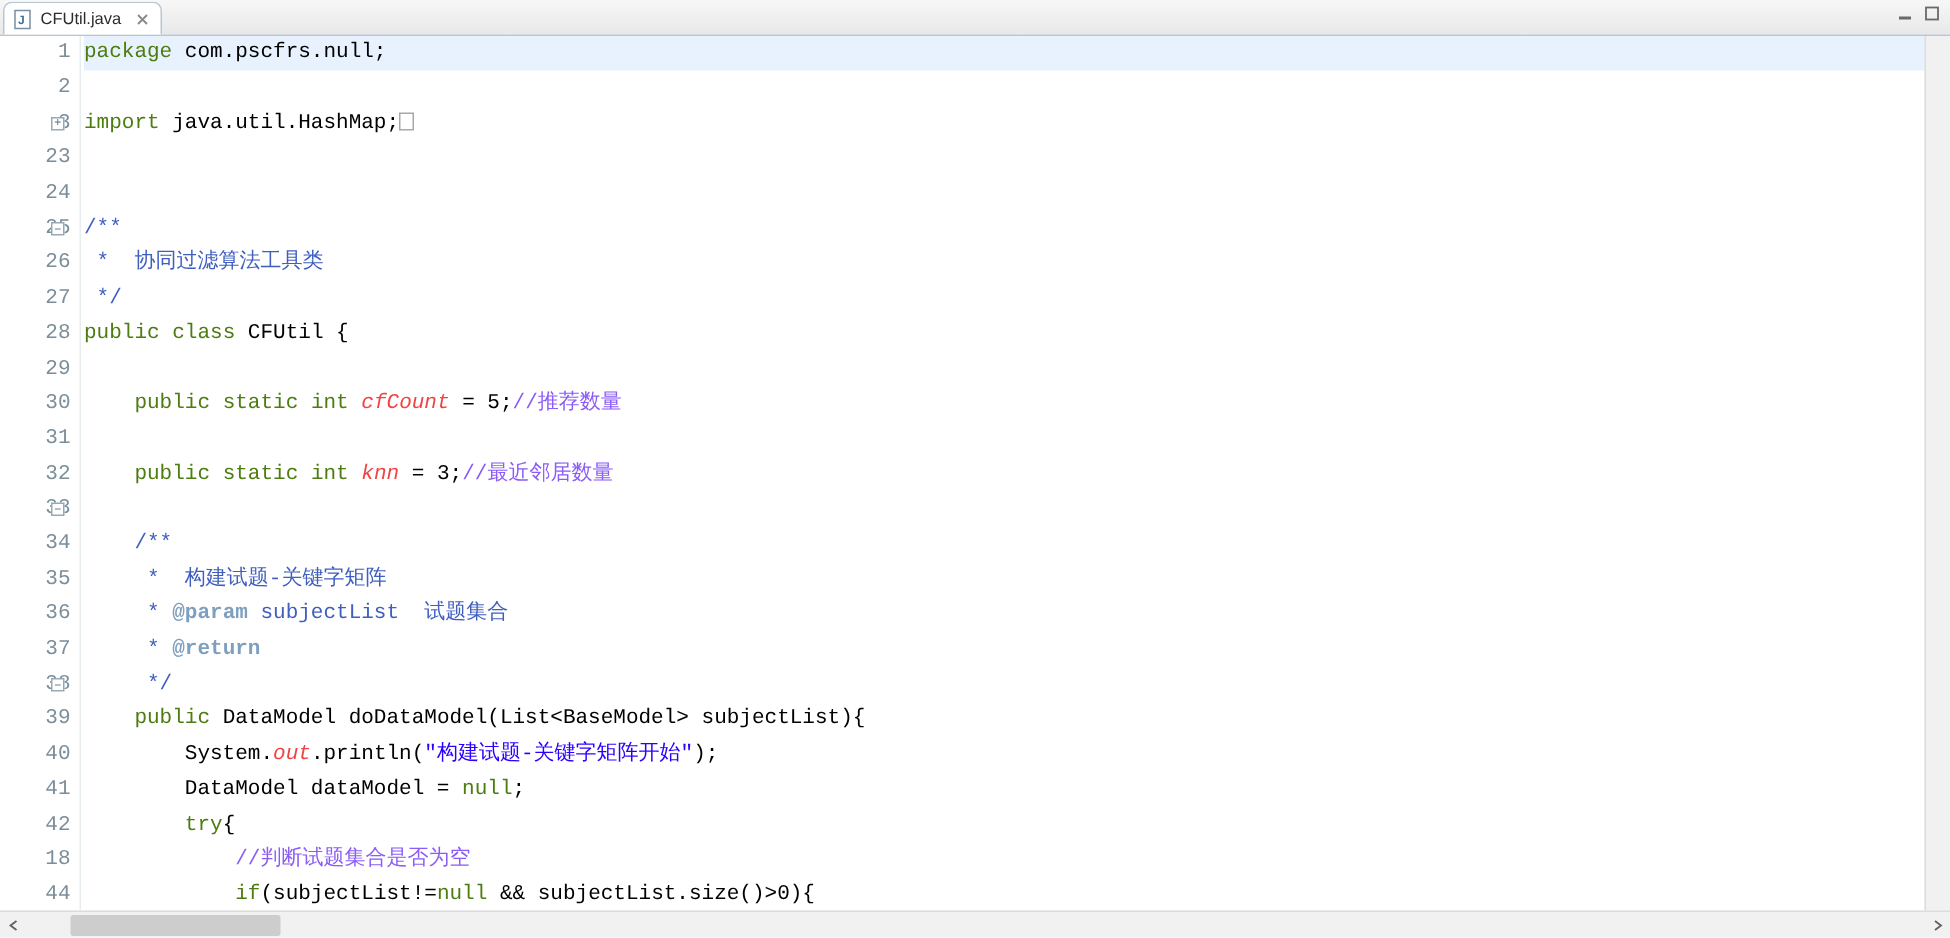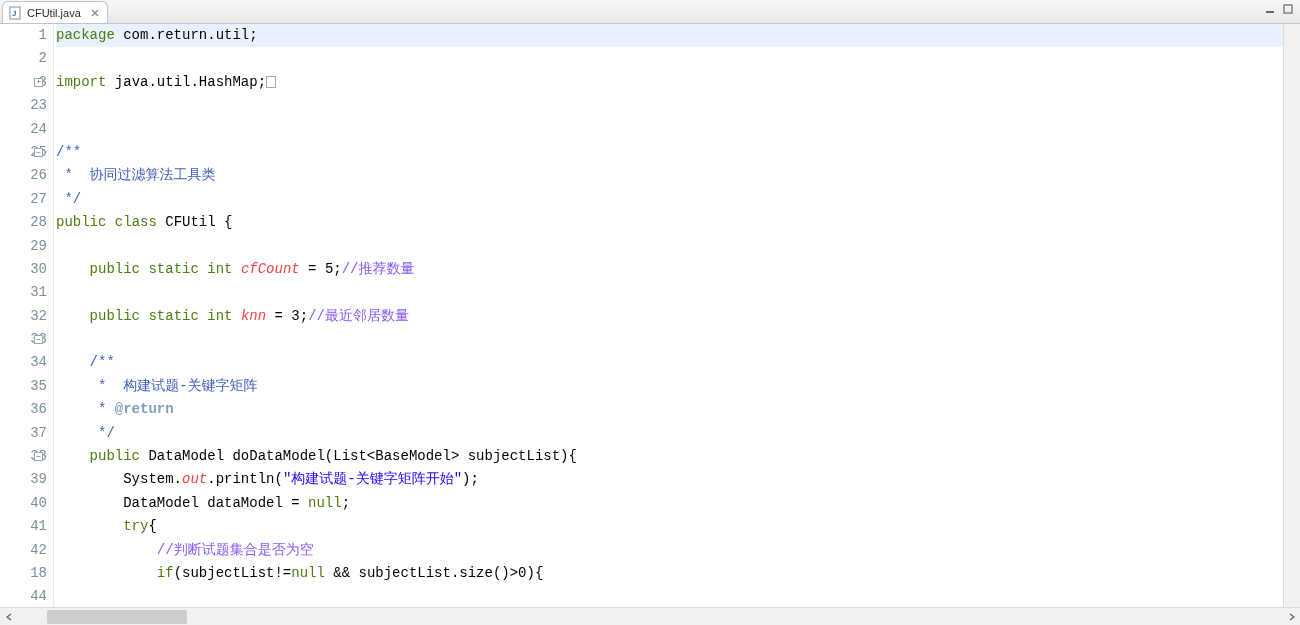--- a/index.html
+++ b/index.html
@@ -239,36 +239,37 @@
       <div class="gutter-line">37</div>
       <div class="gutter-line">38<div class="fold-marker">−</div></div>
       <div class="gutter-line">39</div>
       <div class="gutter-line">40</div>
       <div class="gutter-line">41</div>
       <div class="gutter-line">42</div>
       <div class="gutter-line">18</div>
       <div class="gutter-line">44</div>
     </div>
   <div class="code-area" id="code">
-      <div class="code-line highlighted"><span class="kw">package</span><span class="plain"> com.return.util;</span></div>
+      <div class="code-line highlighted"><span class="kw">package</span><span class="plain"> com.pscfrs.null;</span></div>
       <div class="code-line"></div>
       <div class="code-line"><span class="kw">import</span><span class="plain"> java.util.HashMap;</span><span class="fold-box"></span></div>
       <div class="code-line"></div>
       <div class="code-line"></div>
       <div class="code-line"><span class="jd">/**</span></div>
       <div class="code-line"><span class="jd"> *  协同过滤算法工具类</span></div>
       <div class="code-line"><span class="jd"> */</span></div>
       <div class="code-line"><span class="kw">public</span><span class="plain"> </span><span class="kw">class</span><span class="plain"> CFUtil {</span></div>
       <div class="code-line"></div>
       <div class="code-line"><span class="plain">    </span><span class="kw">public</span><span class="plain"> </span><span class="kw">static</span><span class="plain"> </span><span class="kw">int</span><span class="plain"> </span><span class="field">cfCount</span><span class="plain"> = 5;</span><span class="cm">//推荐数量</span></div>
       <div class="code-line"></div>
       <div class="code-line"><span class="plain">    </span><span class="kw">public</span><span class="plain"> </span><span class="kw">static</span><span class="plain"> </span><span class="kw">int</span><span class="plain"> </span><span class="field">knn</span><span class="plain"> = 3;</span><span class="cm">//最近邻居数量</span></div>
       <div class="code-line"></div>
       <div class="code-line"><span class="plain">    </span><span class="jd">/**</span></div>
       <div class="code-line"><span class="jd">     *  构建试题-关键字矩阵</span></div>
+      <div class="code-line"><span class="jd">     * </span><span class="jdtag">@param</span><span class="jd"> subjectList  试题集合</span></div>
       <div class="code-line"><span class="jd">     * </span><span class="jdtag">@return</span></div>
       <div class="code-line"><span class="jd">     */</span></div>
       <div class="code-line"><span class="plain">    </span><span class="kw">public</span><span class="plain"> DataModel doDataModel(List&lt;BaseModel&gt; subjectList){</span></div>
       <div class="code-line"><span class="plain">        System.</span><span class="field">out</span><span class="plain">.println(</span><span class="str">"构建试题-关键字矩阵开始"</span><span class="plain">);</span></div>
       <div class="code-line"><span class="plain">        DataModel dataModel = </span><span class="kw">null</span><span class="plain">;</span></div>
       <div class="code-line"><span class="plain">        </span><span class="kw">try</span><span class="plain">{</span></div>
       <div class="code-line"><span class="plain">            </span><span class="cm">//判断试题集合是否为空</span></div>
       <div class="code-line"><span class="plain">            </span><span class="kw">if</span><span class="plain">(subjectList!=</span><span class="kw">null</span><span class="plain"> &amp;&amp; subjectList.size()&gt;0){</span></div>
     </div>
 </div>

